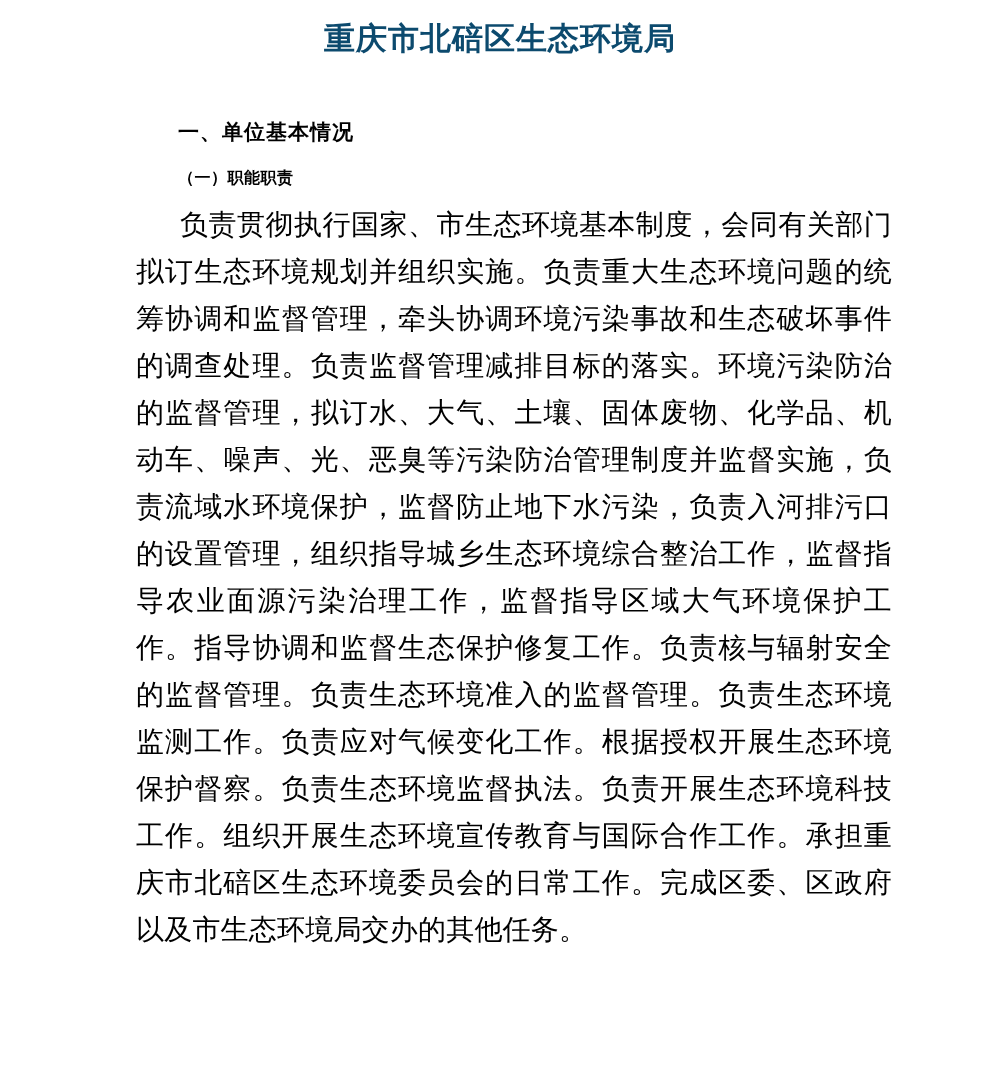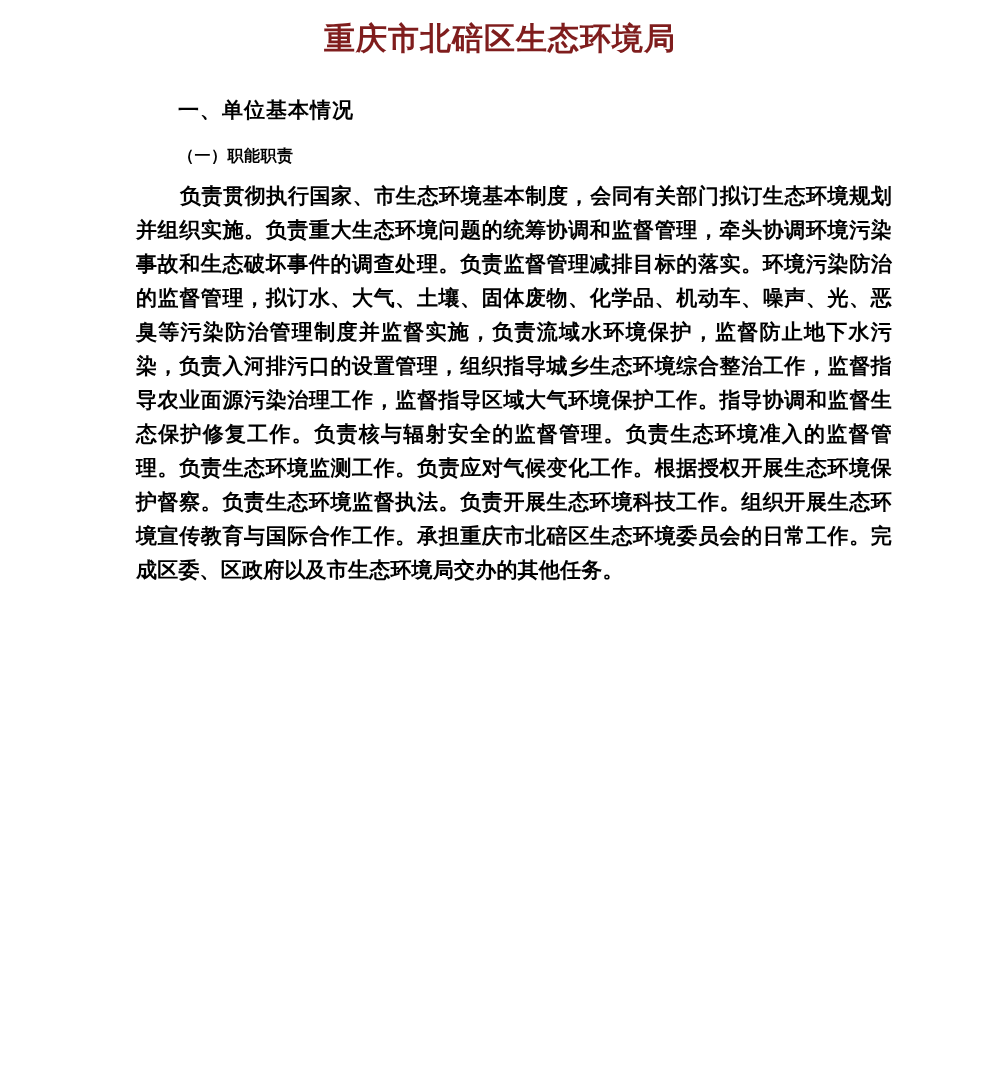--- a/index.html
+++ b/index.html
@@ -22,54 +22,53 @@
     padding: 0;
   }
   .doc-title {
     text-align: center;
     font-size: 31px;
     font-weight: bold;
     line-height: 45px;
     letter-spacing: 1px;
     margin: 0;
     padding-top: 16px;
-    color: #7f1d1d;
+    color: #0c4a6e;
   }
   .doc-title .line {
     display: block;
   }
   .body-area {
-    margin-top: 32px;
+    margin-top: 54px;
     padding-left: 136px;
     padding-right: 108px;
   }
   .heading-1 {
     font-size: 21px;
     font-weight: bold;
     line-height: 34px;
     margin: 0 0 10px 0;
     text-indent: 42px;
     letter-spacing: 1px;
   }
   .heading-2 {
     font-size: 16px;
     line-height: 38px;
     margin: 0 0 4px 0;
     text-indent: 42px;
     letter-spacing: 0.5px;
   }
   .para {
-    font-size: 21px;
-    line-height: 34px;
+    font-size: 28px;
+    line-height: 47px;
     margin: 0;
     text-indent: 44px;
     text-align: justify;
     text-justify: inter-ideograph;
     letter-spacing: 0.2px;
-    font-weight: bold;
   }
   .heading-2.spaced {
     margin-top: 24px;
   }
 </style>
 </head>
 <body>
 
 <div class="page">
 

